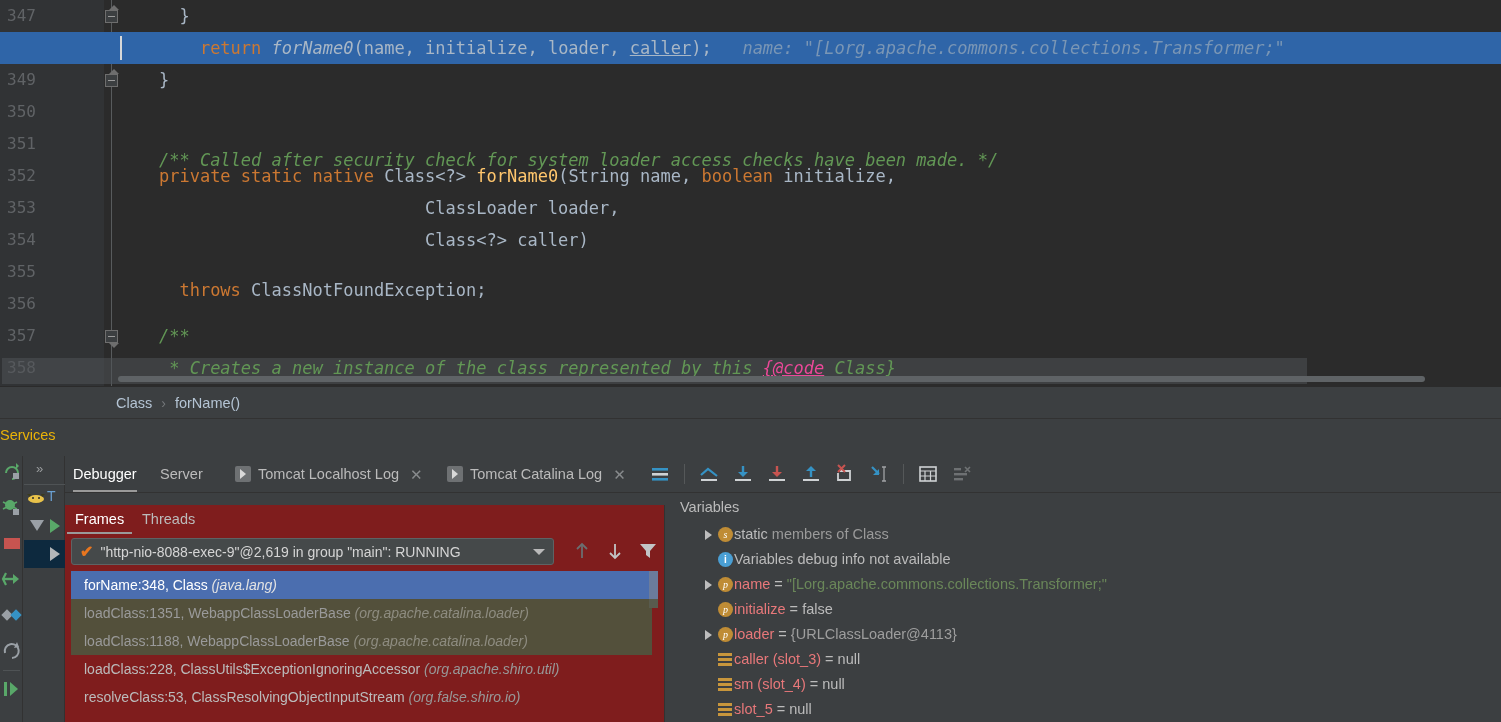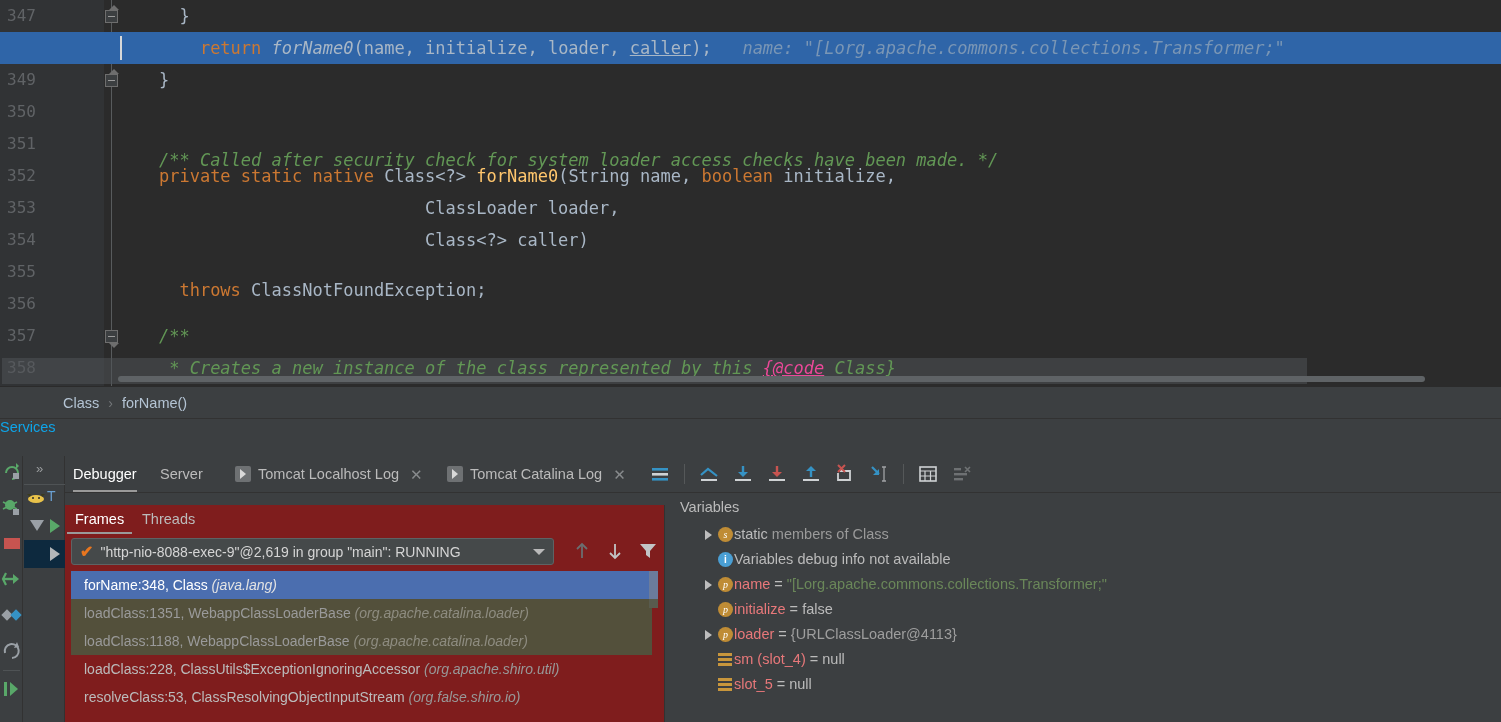--- a/index.html
+++ b/index.html
@@ -100,22 +100,22 @@
   }
   #breadcrumb .sep { color: #74777a; font-size: 14px; margin: 0 9px; }
 
   
   #services {
     position: absolute; left: 0; top: 418px; width: 1501px; height: 304px;
     background: #3c3f41;
     border-top: 1px solid #323232;
   }
   #services-title {
-    position: absolute; left: 0; top: 0;
-    color: #0ea5e9; font-size: 14.5px;
+    position: absolute; left: 0; top: 8px;
+    color: #eab308; font-size: 14.5px;
   }
   
   #rail {
     position: absolute; left: 0; top: 37px; width: 23px; height: 267px;
     background: #3c3f41; border-right: 1px solid #323232;
   }
   .rail-ico {
     position: absolute; left: 1px; width: 22px; height: 22px;
   }
   #rail .divider {
@@ -321,21 +321,21 @@
       <div class="cline" style="top: 320px;"><span class="ind">&nbsp;&nbsp;&nbsp;&nbsp;</span><span class="cmt">/**</span></div>
       <div class="cline" style="top: 352px;"><span class="ind">&nbsp;&nbsp;&nbsp;&nbsp;&nbsp;</span><span class="cmt">* Creates a new instance of the class represented by this </span><span class="cmtl">{@code</span><span class="cmt"> Class}</span></div>
     </div>
   <div id="h-scroll"></div>
 <div class="fold up" style="top: 10px;"></div>
     <div class="fold up" style="top: 74px;"></div>
     <div class="fold down" style="top: 330px;"></div>
   </div>
 
 <div id="breadcrumb">
-  <span class="bc" style="margin-left:63px">Class</span>
+  <span class="bc" style="margin-left:116px">Class</span>
   <span class="sep">›</span>
   <span class="bc">forName()</span>
 </div>
 
 <div id="services">
   <div id="services-title">Services</div>
 
   <div id="rail">
 
     <div class="rail-ico" style="top:4px">
@@ -571,17 +571,18 @@
   </div>
 
   <div id="vars-pane">
     <div id="vars-header">Variables</div>
     <div id="vars-list">
         <div class="var-row"><span class="tri"></span><span class="badge s">s</span><span class="vstatic">static</span><span class="vdim"> members of Class</span></div>
         <div class="var-row"><span class="badge i">i</span><span class="vval">Variables debug info not available</span></div>
         <div class="var-row"><span class="tri"></span><span class="badge p">p</span><span class="vname">name</span><span class="veq"> = </span><span class="vstr">"[Lorg.apache.commons.collections.Transformer;"</span></div>
         <div class="var-row"><span class="badge p">p</span><span class="vname">initialize</span><span class="veq"> = </span><span class="vval">false</span></div>
         <div class="var-row"><span class="tri"></span><span class="badge p">p</span><span class="vname">loader</span><span class="veq"> = </span><span class="vobj">{URLClassLoader@4113}</span></div>
+        <div class="var-row"><span class="badge slot"></span><span class="vname">caller (slot_3)</span><span class="veq"> = </span><span class="vval">null</span></div>
         <div class="var-row"><span class="badge slot"></span><span class="vname">sm (slot_4)</span><span class="veq"> = </span><span class="vval">null</span></div>
         <div class="var-row"><span class="badge slot"></span><span class="vname">slot_5</span><span class="veq"> = </span><span class="vval">null</span></div>
       </div>
   </div>
 </div>
 
 </body></html>

